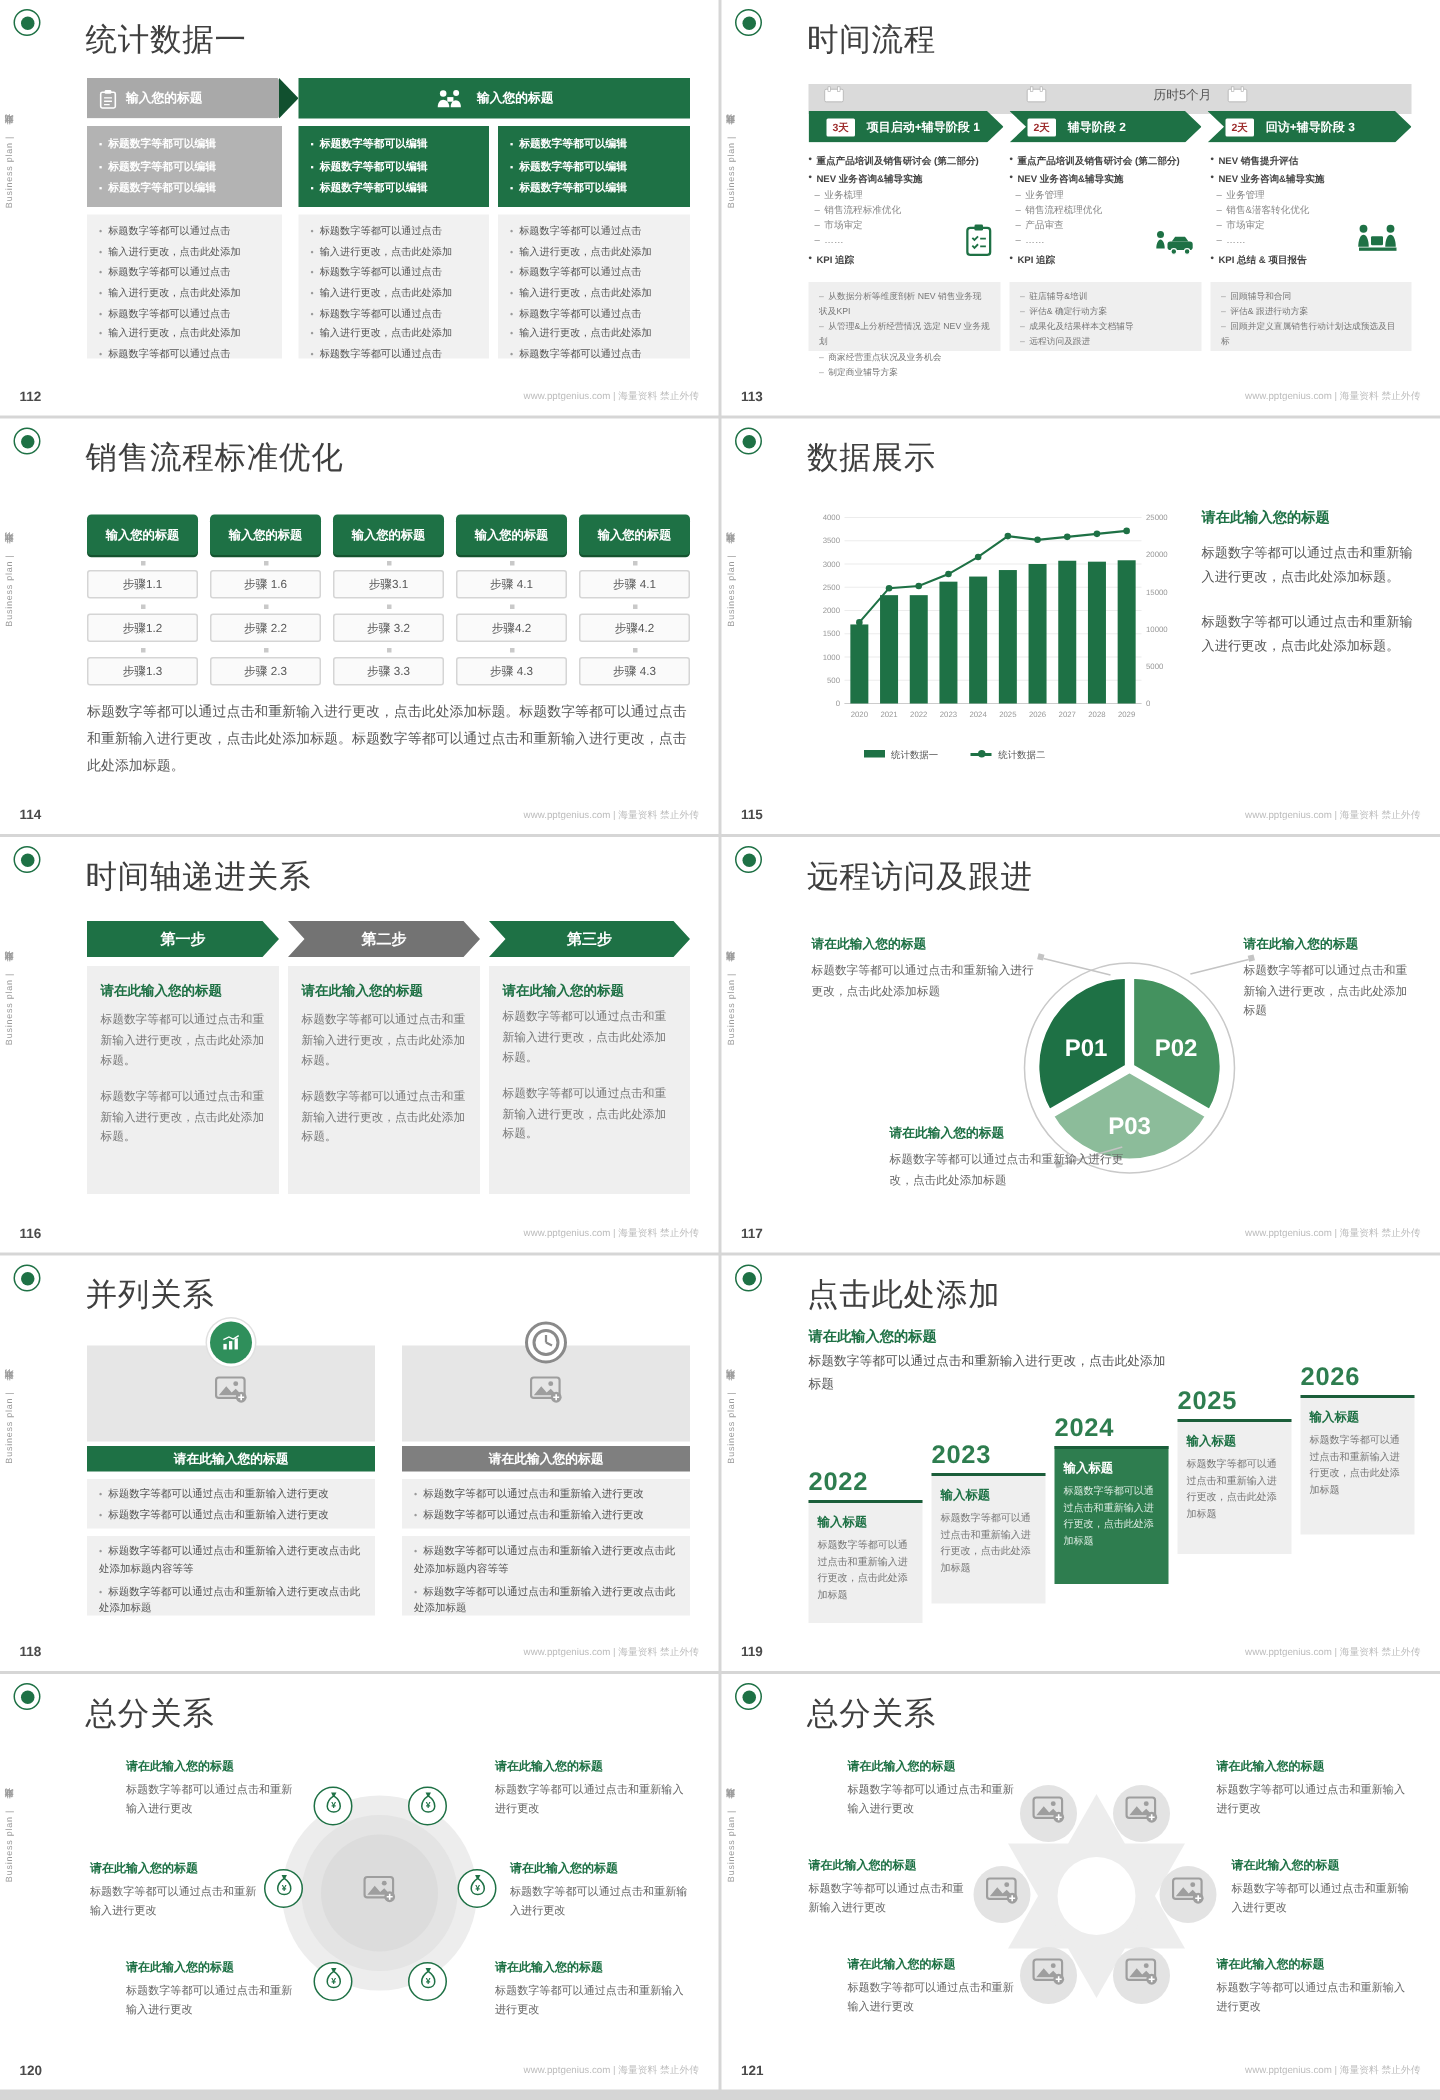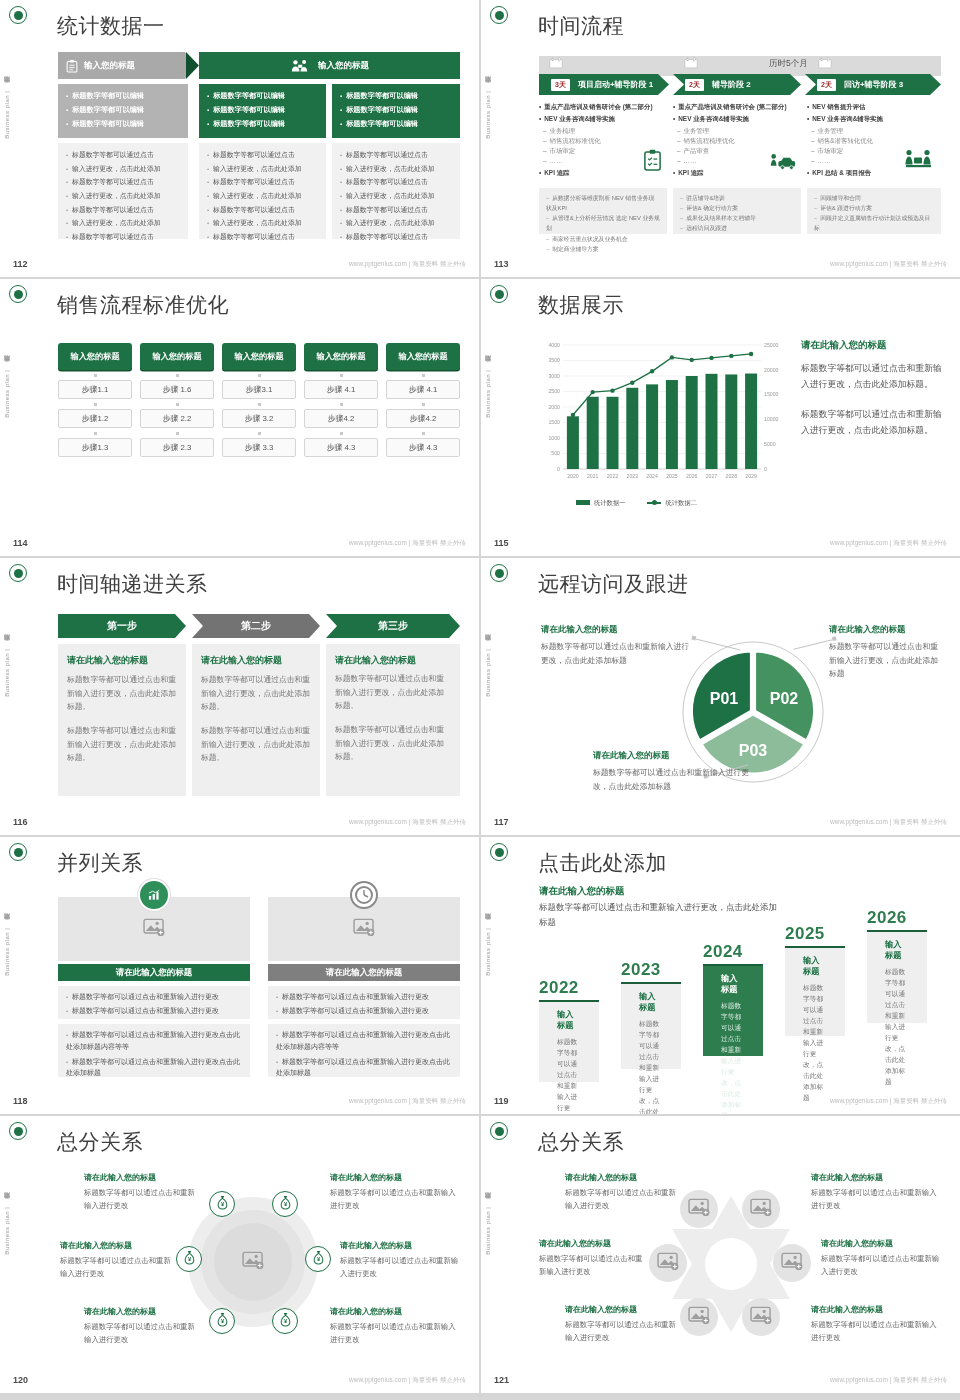--- a/index.html
+++ b/index.html
@@ -76,21 +76,21 @@
   .s118 .imgbox{position:absolute;top:14px;left:0;width:192px;height:64px;background:#e6e6e6;display:flex;align-items:center;justify-content:center;}
   .s118 .bannerbar{position:absolute;top:81px;left:0;width:192px;height:17px;line-height:17px;text-align:center;color:#fff;font-size:8.5px;font-weight:bold;}
   .s118 .b1{position:absolute;top:103px;left:0;width:192px;height:33px;background:#f0f0f0;font-size:7px;color:#555;line-height:1.95;padding:4px 8px;box-sizing:border-box;}
   .s118 .b2{position:absolute;top:141px;left:0;width:192px;height:53px;background:#f0f0f0;font-size:7px;color:#555;line-height:1.6;padding:5px 8px;box-sizing:border-box;}
   .s118 .b1 div::before,.s118 .b2 div::before{content:"•";color:#999;margin-right:4px;font-size:6px;}
   .s118 .b2 div{margin-bottom:4px;}
   
   .s119 .ih{left:58px;top:48px;font-size:9.5px;font-weight:bold;color:#1e7145;}
   .s119 .ip{left:58px;top:63px;width:245px;font-size:8.5px;color:#555;line-height:1.8;}
   .s119 .year{font-size:17px;font-weight:bold;color:#2e7d4f;letter-spacing:.5px;}
-  .s119 .card{position:absolute;width:60px;background:#efefef;border-top:2px solid #1b5e3a;padding:7px 18px;box-sizing:border-box;}
+  .s119 .card{position:absolute;width:76px;background:#efefef;border-top:2px solid #1b5e3a;padding:7px 6px;box-sizing:border-box;}
   .s119 .card .h{font-size:8.3px;font-weight:bold;color:#1e7145;margin-bottom:5px;}
   .s119 .card .p{font-size:6.7px;color:#777;line-height:1.65;}
   .s119 .card.green{background:#2e7d4f;}
   .s119 .card.green .h{color:#fff;}
   .s119 .card.green .p{color:#dcebe1;}
   
   .halo .h{font-size:8px;font-weight:bold;color:#1e7145;margin-bottom:4px;}
   .halo .p{font-size:7.4px;color:#666;line-height:1.7;}
   .ring{position:absolute;border-radius:50%;}
   .mcirc{position:absolute;width:26px;height:26px;border-radius:50%;background:#fff;border:1.4px solid #1e7145;box-sizing:border-box;display:flex;align-items:center;justify-content:center;}
@@ -323,20 +323,21 @@
     </div>
     <div class="abs col" style="left:386px">
       <div class="chead">输入您的标题</div>
       <div class="dot"></div>
       <div class="step">步骤 4.1</div>
       <div class="dot"></div>
       <div class="step">步骤4.2</div>
       <div class="dot"></div>
       <div class="step">步骤 4.3</div>
     </div>
+    <div class="abs para">标题数字等都可以通过点击和重新输入进行更改，点击此处添加标题。标题数字等都可以通过点击和重新输入进行更改，点击此处添加标题。标题数字等都可以通过点击和重新输入进行更改，点击此处添加标题。</div>
     <div class="pnum">114</div>
     <div class="foot">www.pptgenius.com | 海量资料 禁止外传</div>
   </div>
 
   <div class="slide s115">
     <div class="logo">
         <i></i>
       </div>
     <div class="side">Business plan | 商业计划书</div>
     <div class="title">数据展示</div>

